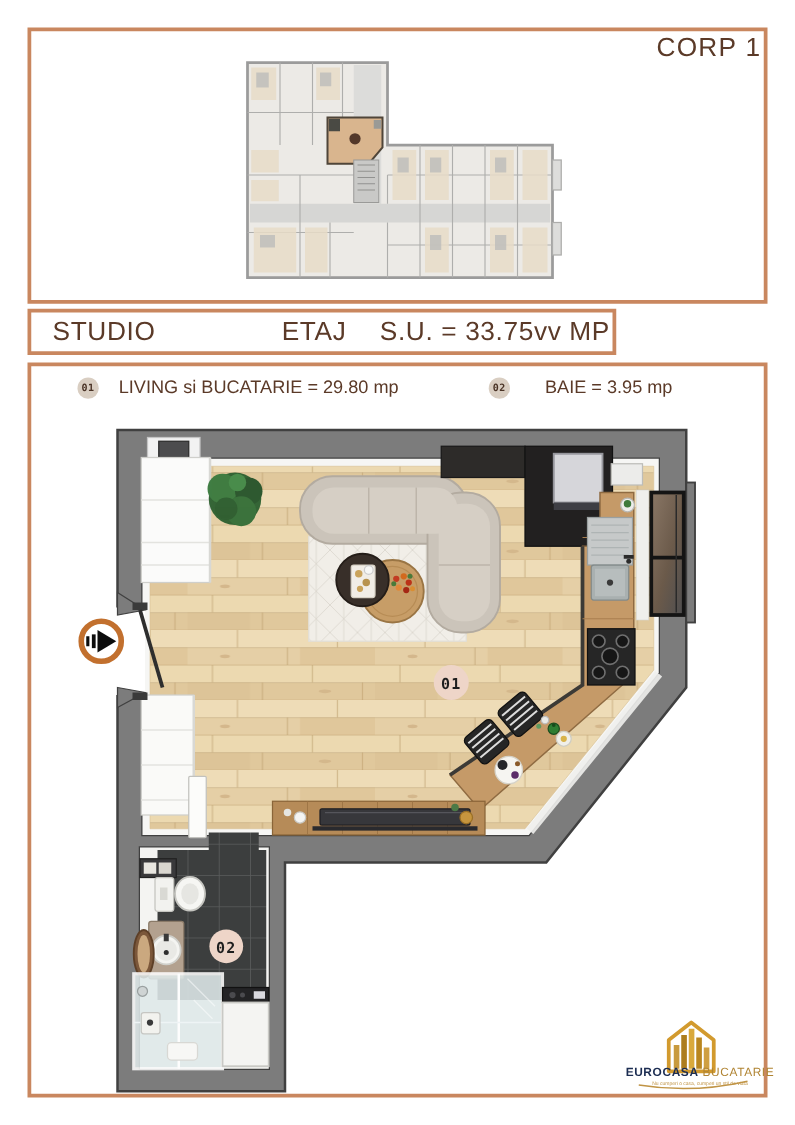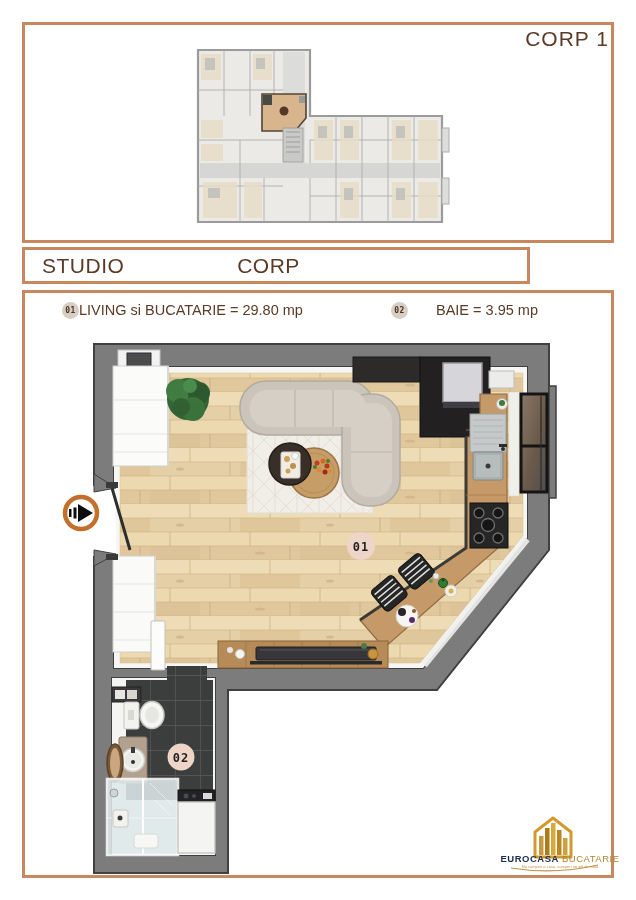--- a/index.html
+++ b/index.html
@@ -8,59 +8,60 @@
     --badge-bg:#d9cec2;
     --plan-badge-bg:#eed5c8;
   }
   html,body{margin:0;padding:0;}
   body{
     width:636px;height:900px;position:relative;background:#ffffff;
     font-family:"Liberation Sans", sans-serif;overflow:hidden;
   }
   .box{position:absolute;border:3px solid var(--frame);box-sizing:border-box;background:#fff;}
   .box-corp{left:22px;top:22px;width:592px;height:221px;}
-  .box-band{left:22px;top:247px;width:508px;height:37px;}
+  .box-band{left:22px;top:247px;width:471px;height:37px;}
   .box-main{left:22px;top:290px;width:592px;height:588px;}
   .corp-label{
     position:absolute;top:27px;right:27px;font-size:21px;color:var(--heading);
     letter-spacing:1px;font-weight:500;
   }
   .band-text{position:absolute;top:0;height:100%;display:flex;align-items:center;
     font-size:21px;color:var(--heading);letter-spacing:.5px;}
   .band-left{left:17px;}
   .band-center{left:50%;transform:translateX(-62%);}
   .band-right{right:2px;}
   .legend-item{position:absolute;display:flex;align-items:center;height:18px;}
   .legend-item .badge{
     width:17px;height:17px;border-radius:50%;background:var(--badge-bg);
     display:flex;align-items:center;justify-content:center;flex:0 0 17px;
     font-family:"DejaVu Sans Mono", monospace;font-size:8px;font-weight:bold;color:#4a3326;
     letter-spacing:.5px;
   }
   .legend-item .lbl{font-size:14.5px;color:var(--heading);white-space:nowrap;}
   #legend-1{left:62px;top:301px;}
-  #legend-1 .lbl{}
+  #legend-1 .lbl{margin-left:16px;}
   #legend-2{left:391px;top:301px;}
   #legend-2 .lbl{margin-left:28px;}
   .gfx{position:absolute;left:0;top:0;width:636px;height:900px;}
   .logo-text{position:absolute;left:500px;top:853px;width:120px;text-align:center;
     font-size:9.5px;letter-spacing:.5px;white-space:nowrap;}
   .logo-text .brand{font-weight:bold;color:#1c2d52;}
   .logo-text .suffix{color:#b08433;}
   .logo-tagline{position:absolute;left:500px;top:864px;width:120px;text-align:center;
     font-size:4px;color:#c09445;white-space:nowrap;}
   .badge-svg-text{font-family:"DejaVu Sans Mono", monospace;font-weight:bold;}
 </style>
 </head>
 <body>
 
 <div class="box box-corp"></div>
 <div class="box box-band">
   <span class="band-text band-left">STUDIO</span>
-  <span class="band-text band-center">CORP</span>
+  <span class="band-text band-center">ETAJ</span>
+  <span class="band-text band-right">S.U. = 33.75vv MP</span>
 </div>
 <div class="box box-main"></div>
 
 <div class="corp-label">CORP 1</div>
 
 <div class="legend-item" id="legend-1">
   <span class="badge">01</span>
   <span class="lbl">LIVING si BUCATARIE = 29.80 mp</span>
 </div>
 <div class="legend-item" id="legend-2">

